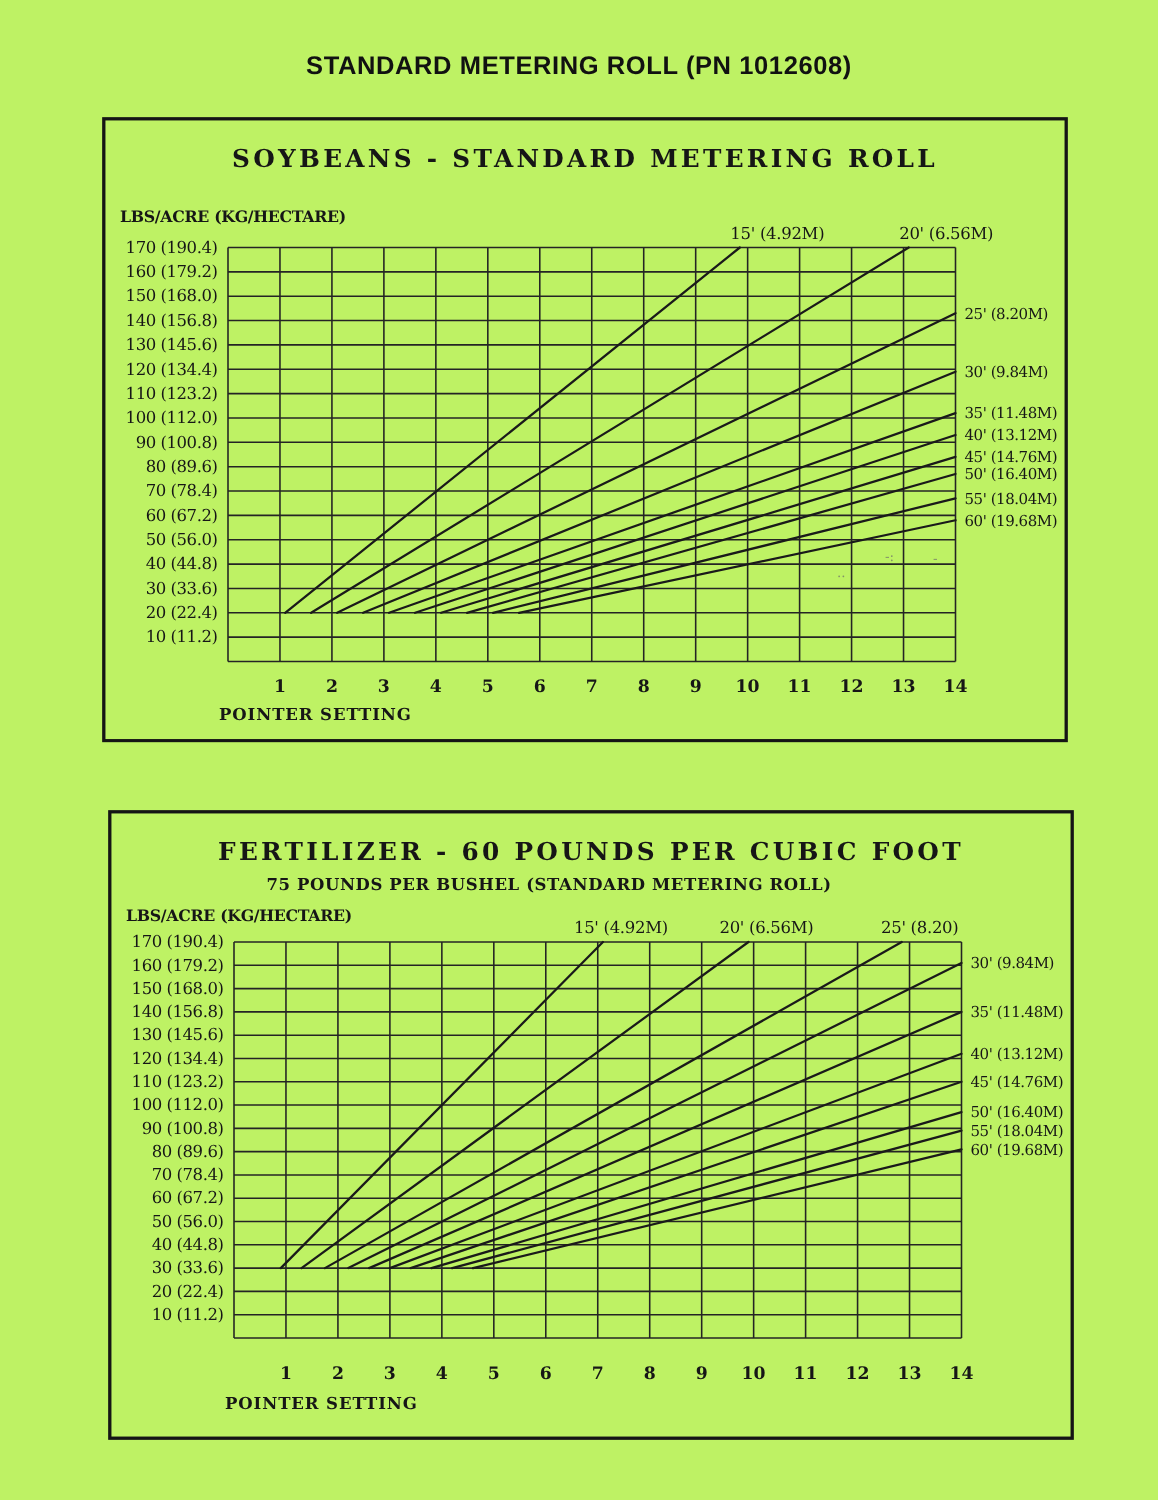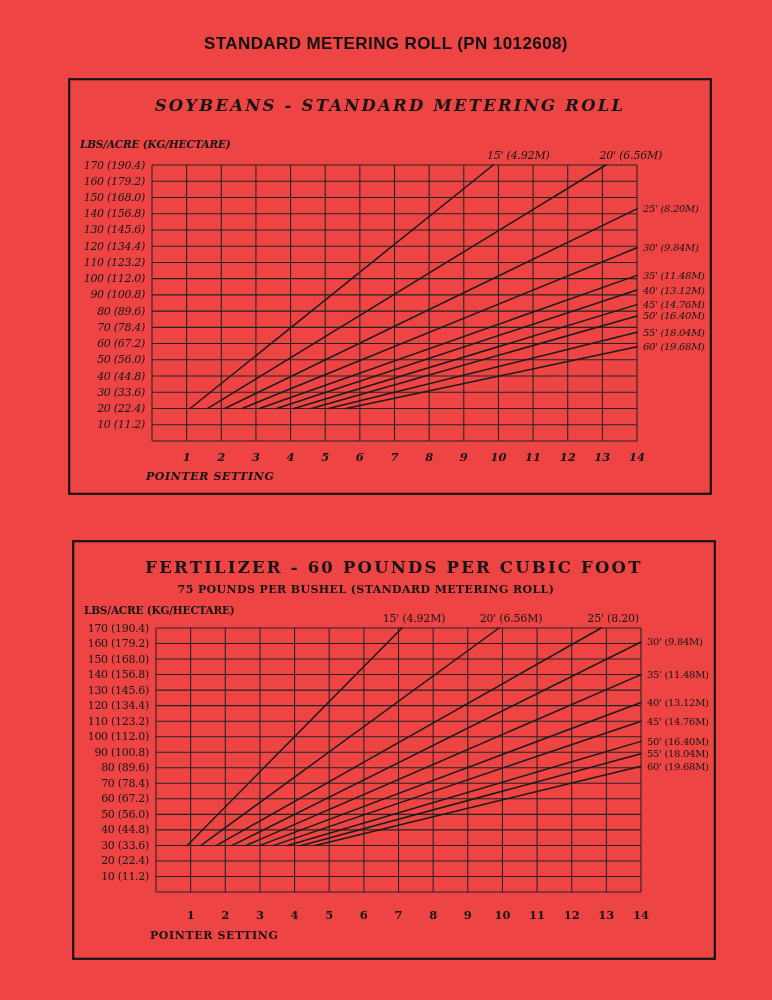--- a/index.html
+++ b/index.html
@@ -1,22 +1,22 @@
 <!DOCTYPE html>
 <html><head>
 <meta charset="utf-8">
 <style>
   html,body{margin:0;padding:0;background:#ffffff;}
-  .page{position:relative;width:772px;height:1000px;background:#ef4444;overflow:hidden;
+  .page{position:relative;width:772px;height:1000px;background:#bef264;overflow:hidden;
         font-family:"DejaVu Serif",serif;color:#161616;}
   .page-title{position:absolute;top:34px;left:0;width:100%;text-align:center;
         font-family:"Liberation Sans",sans-serif;font-weight:700;font-size:17px;
         letter-spacing:.4px;color:#111;}
   .chart-box{position:absolute;}
-  #chart0{left:68px;top:78px;font-style:italic;}
+  #chart0{left:68px;top:78px;}
   #chart1{left:72px;top:540px;}
   svg{display:block;}
   svg text{fill:#161616;}
   .ctitle{font-family:"DejaVu Serif",serif;font-weight:700;font-size:16.5px;letter-spacing:2.2px;}
   .csub{font-family:"DejaVu Serif",serif;font-weight:700;font-size:11px;letter-spacing:.4px;}
   .ylab{font-family:"DejaVu Serif",serif;font-weight:700;font-size:10.5px;letter-spacing:-.2px;}
   .ytick{font-family:"DejaVu Serif",serif;font-size:11px;letter-spacing:-.3px;}
   .xtick{font-family:"DejaVu Serif",serif;font-weight:700;font-size:11.5px;}
   .xlab{font-family:"DejaVu Serif",serif;font-weight:700;font-size:11px;letter-spacing:.6px;}
   .wlab{font-family:"DejaVu Serif",serif;font-size:11px;letter-spacing:-.2px;}

